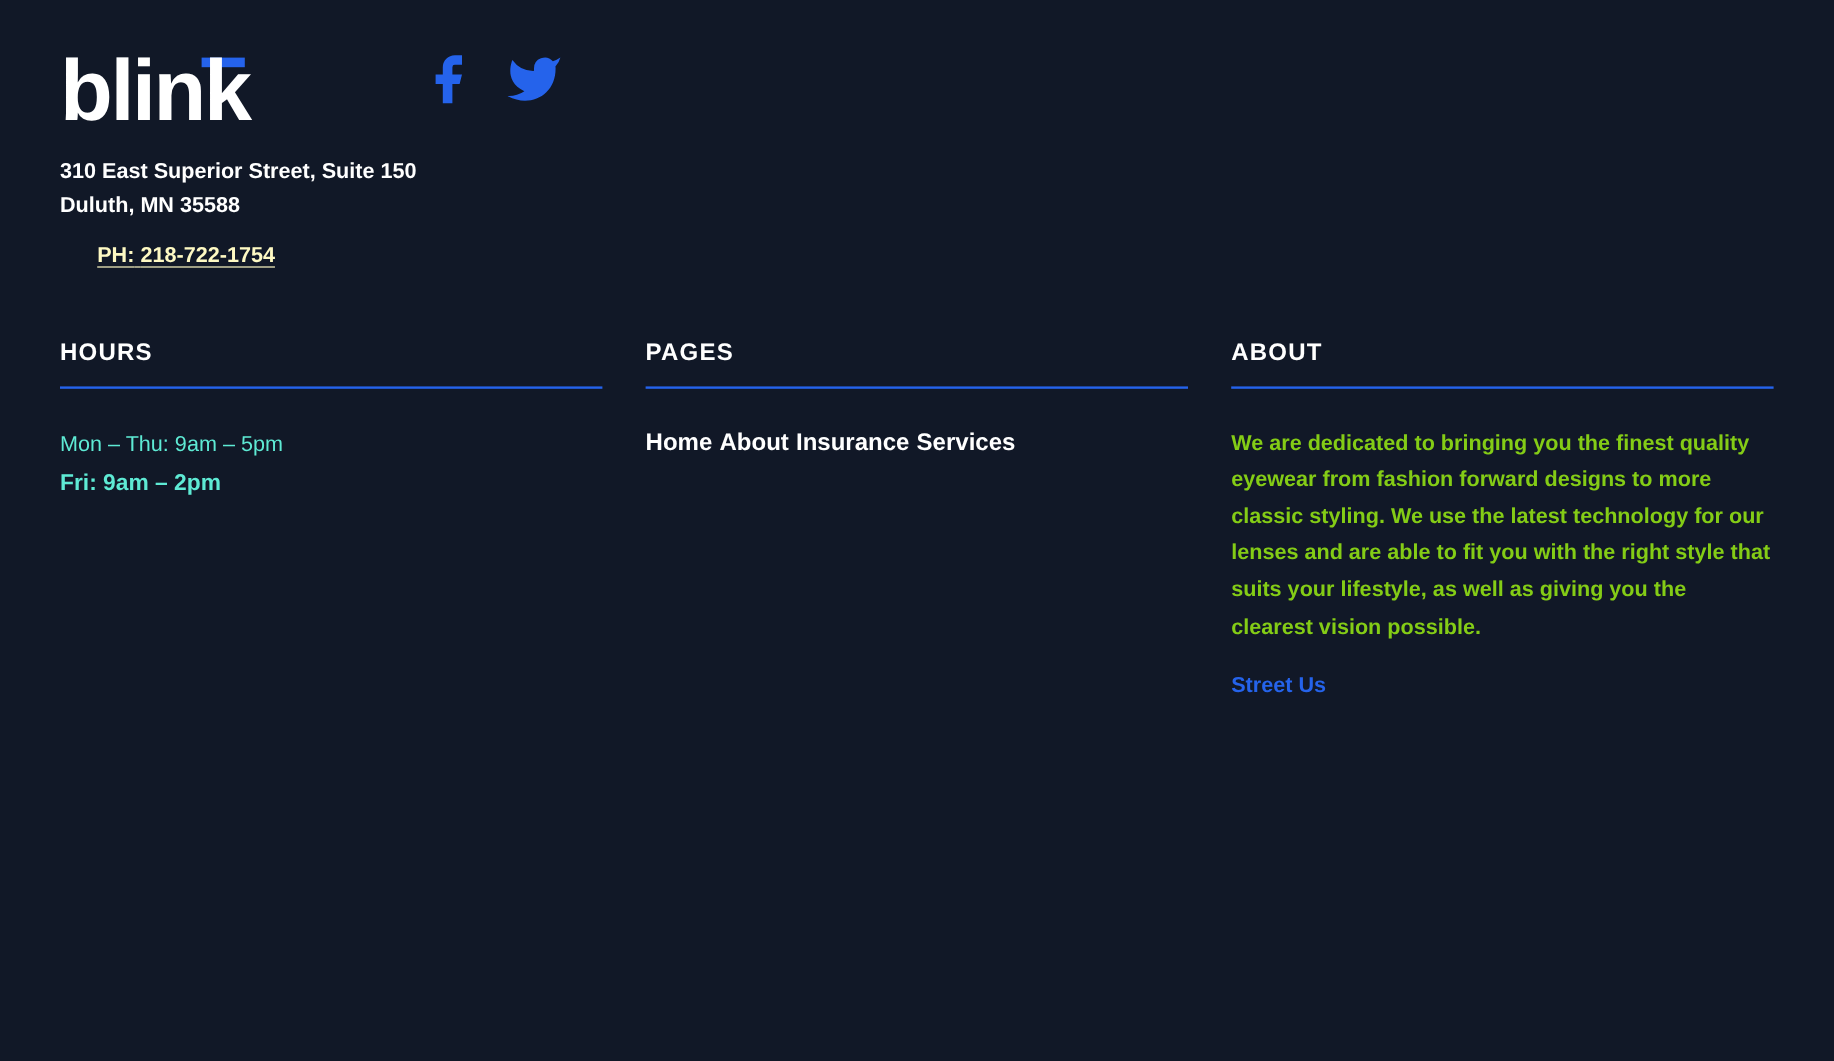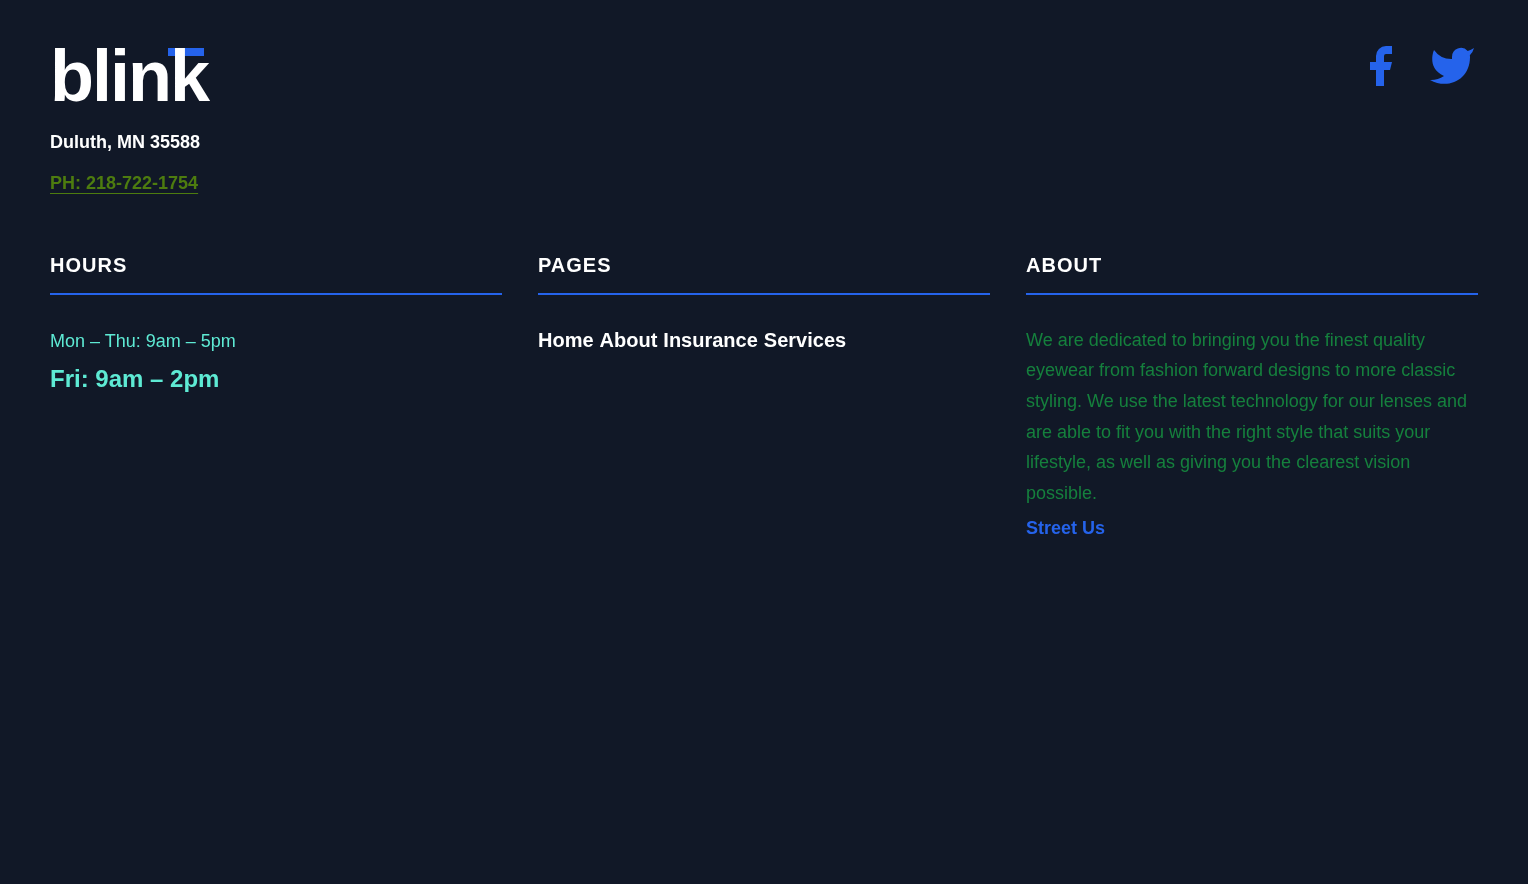--- a/index.html
+++ b/index.html
@@ -16,21 +16,20 @@
       min-height: 884px;
     }
 
     .footer {
       padding: 40px 50px 60px 50px;
     }
 
     
     .footer-top {
       display: flex;
-      justify-content: space-between;
       align-items: flex-start;
       margin-bottom: 60px;
     }
 
     .logo-section {
       display: flex;
       flex-direction: column;
       gap: 16px;
     }
 
@@ -63,23 +62,24 @@
     .address {
       font-size: 18px;
       font-weight: 600;
       color: #ffffff;
       line-height: 1.6;
     }
 
     .phone {
       font-size: 18px;
       font-weight: 600;
-      color: #4d7c0f;
+      color: #fef9c3;
       text-decoration: underline;
       text-underline-offset: 4px;
+      margin-left: 31px;
     }
 
     .phone span.ph-label {
       font-weight: 600;
     }
 
     .social-icons {
       display: flex;
       gap: 20px;
       align-items: center;
@@ -123,21 +123,21 @@
 
     
     .hours-text {
       font-size: 18px;
       color: #5eead4;
       line-height: 1.8;
     }
 
     .hours-bold {
       font-weight: 800;
-      font-size: 24px;
+      font-size: 19px;
     }
 
     
     .pages-list {
       list-style: none;
       display: flex;
       flex-direction: row;
       gap: 6px;
     }
 
@@ -147,24 +147,24 @@
       color: #ffffff;
       text-decoration: none;
       display: block;
       padding: 4px 0;
       cursor: pointer;
     }
 
     
     .about-text {
       font-size: 18px;
-      font-weight: 400;
-      color: #15803d;
+      font-weight: 700;
+      color: #84cc16;
       line-height: 1.7;
-      margin-bottom: 10px;
+      margin-bottom: 24px;
     }
 
     .contact-us-link {
       font-size: 18px;
       font-weight: 700;
       color: #2563eb;
       text-decoration: none;
       cursor: pointer;
     }
   </style>
@@ -175,20 +175,21 @@
 
   <div class="footer-top">
 
     <div class="logo-section">
 
       <div class="logo-wrapper">
         <span class="logo">blink</span>
       </div>
 
       <div class="address">
+        <div>310 East Superior Street, Suite 150</div>
         <div>Duluth, MN 35588</div>
       </div>
 
       <div class="phone">
         <span class="ph-label">PH:</span>
         <span>218-722-1754</span>
       </div>
     </div>
 
     <div class="social-icons">

